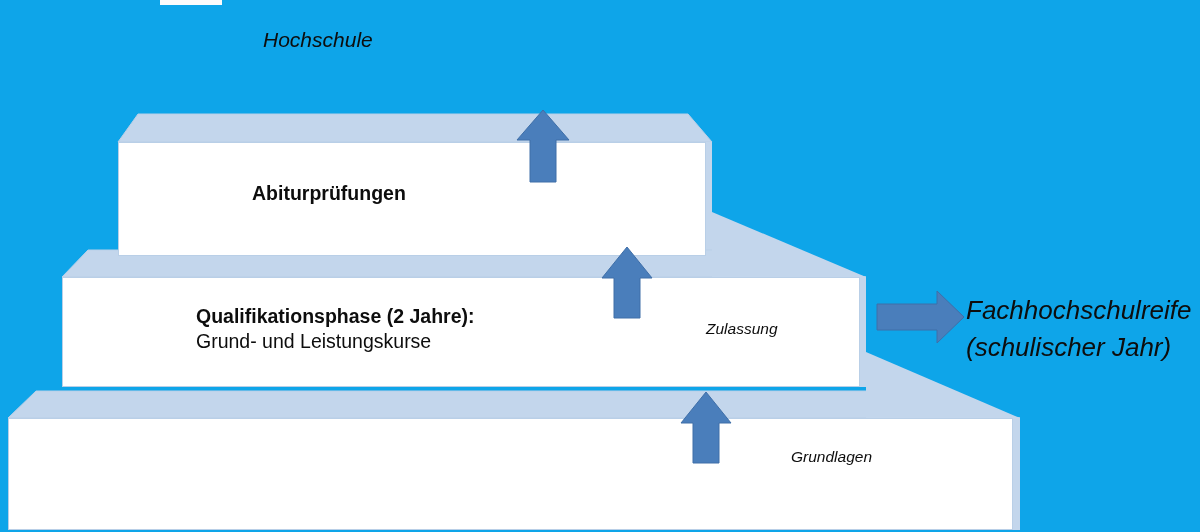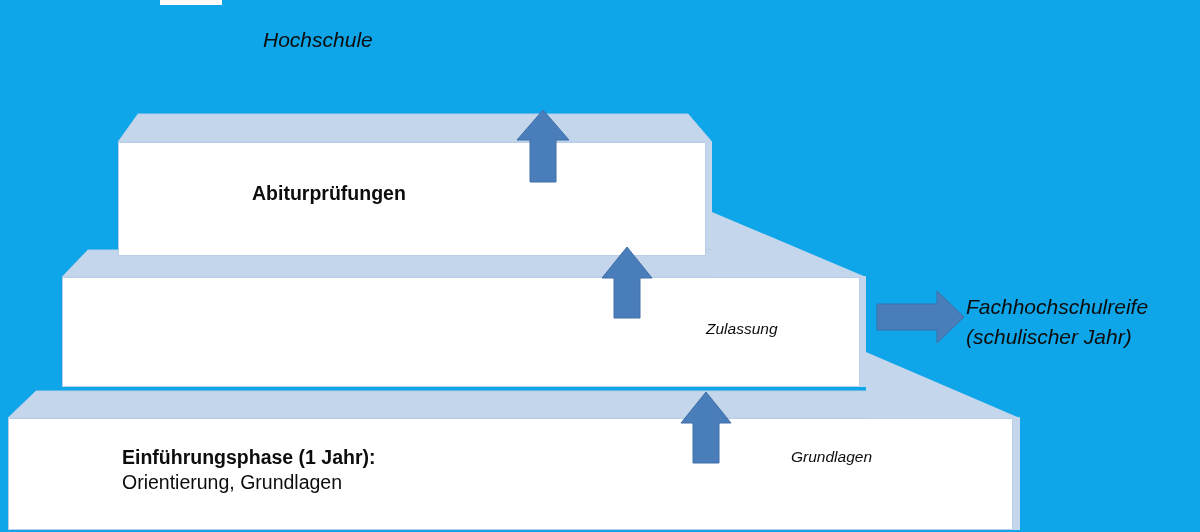--- a/index.html
+++ b/index.html
@@ -105,21 +105,21 @@
     color: #0d0d0d;
     line-height: 1.42;
     white-space: nowrap;
   }
   
   #side-caption {
     position: absolute;
     left: 966px;
     top: 292px;
     font-style: italic;
-    font-size: 21px;
+    font-size: 26px;
     color: #0d0d0d;
     line-height: 1.42;
     white-space: nowrap;
   }
   
   #arrows-svg {
     position: absolute;
     left: 0;
     top: 0;
     width: 1200px;
@@ -180,26 +180,24 @@
 
   <div id="top-caption">
     <div>Hochschule</div>
   </div>
 
   <div class="tier-text" id="tier-text-top">
     <div class="tier-title">Abiturprüfungen</div>
   </div>
 
   <div class="tier-text" id="tier-text-middle">
-  </div>
-
-  <div class="tier-text" id="tier-text-bottom">
-    <div class="tier-title">Einführungsphase (1 Jahr):</div>
-    <div class="tier-sub">Orientierung, Grundlagen</div>
-  </div>
+    <div class="tier-title">Qualifikationsphase (2 Jahre):</div>
+    <div class="tier-sub">Grund- und Leistungskurse</div>
+  </div>
+
 
   <div class="tier-note" id="note-zulassung">Zulassung</div>
   <div class="tier-note" id="note-versetzung">Grundlagen</div>
 
   <div id="side-caption">
     <div>Fachhochschulreife</div>
     <div>(schulischer Jahr)</div>
   </div>
 
 </div>

